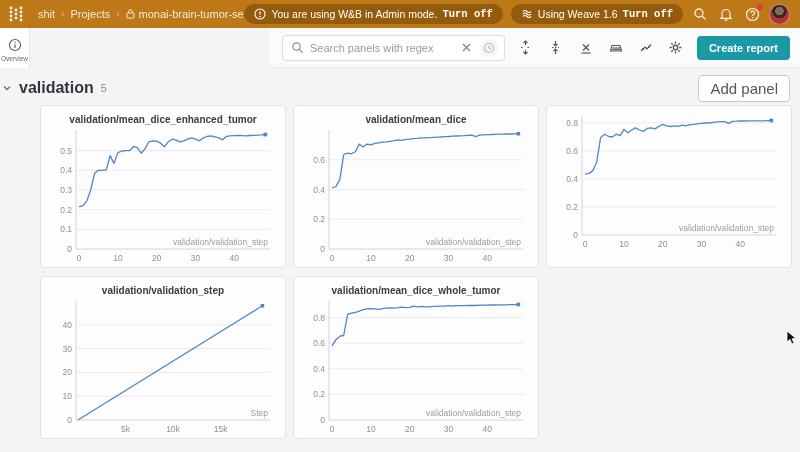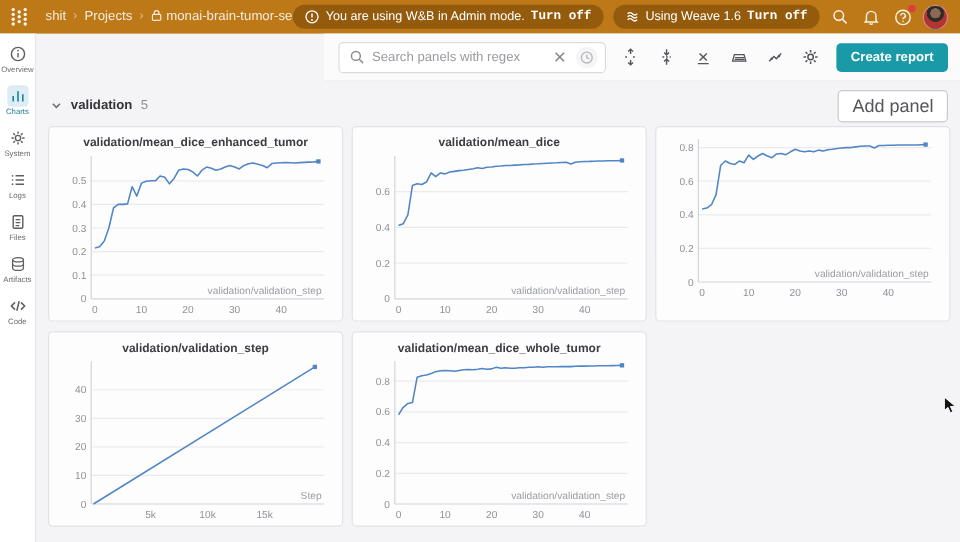--- a/index.html
+++ b/index.html
@@ -42,25 +42,25 @@
   .search-trailing { display:flex; align-items:center; gap:4px; }
   .mini-btn { width:18px; height:18px; display:flex; align-items:center; justify-content:center; cursor:pointer; border-radius:50%; }
   .mini-btn.faded { background:#f1f1f3; opacity:0.7; }
   .tool-icons { display:flex; align-items:center; gap:14px; margin-left:4px; }
   .tool-icon { width:16px; height:16px; display:flex; align-items:center; justify-content:center; cursor:pointer; }
   .create-report { background:#1a9aa6; color:#fff; border:none; border-radius:4px; font-size:11px; font-weight:bold; padding:6px 12px; cursor:pointer; font-family:"Liberation Sans", sans-serif; margin-left:4px; white-space:nowrap; }
 
   
   .section { flex:1; background:#f4f4f6; padding:6px 8px 0 10px; overflow:hidden; }
   .section-header { height:28px; display:flex; align-items:center; gap:7px; padding:0 2px; }
-  .sec-title { font-size:11px; font-weight:bold; color:#33333a; cursor:pointer; }
+  .sec-title { font-size:16px; font-weight:bold; color:#33333a; cursor:pointer; }
   .sec-count { font-size:11px; color:#8d8d94; }
   .add-panel { margin-left:auto; background:#fff; border:1px solid #c9c9cf; border-radius:4px; color:#55555c; font-size:15px; padding:4px 11px; cursor:pointer; font-family:"Liberation Sans", sans-serif; }
 
-  .panel-grid { display:grid; grid-template-columns:repeat(3, 1fr); gap:8px 7px; margin-top:3px; }
+  .panel-grid { display:grid; grid-template-columns:repeat(3, 1fr); gap:8px 7px; margin-top:3px;padding-left:40px; }
   .chart-panel { background:#fdfdfe; border:1px solid #e3e3e6; border-radius:4px; height:163px; padding:5px 7px 3px; display:flex; flex-direction:column; cursor:pointer; }
   .chart-title { text-align:center; font-size:10px; font-weight:bold; color:#3c3c42; padding-top:3px; flex:0 0 auto; }
   .chart-plot { flex:1; min-height:0; }
 
   .chevron-icon { display:flex; cursor:pointer; }
 
   
   .mouse-cursor { position:absolute; left:786px; top:330px; pointer-events:none; z-index:99; }
 </style>
 </head>

